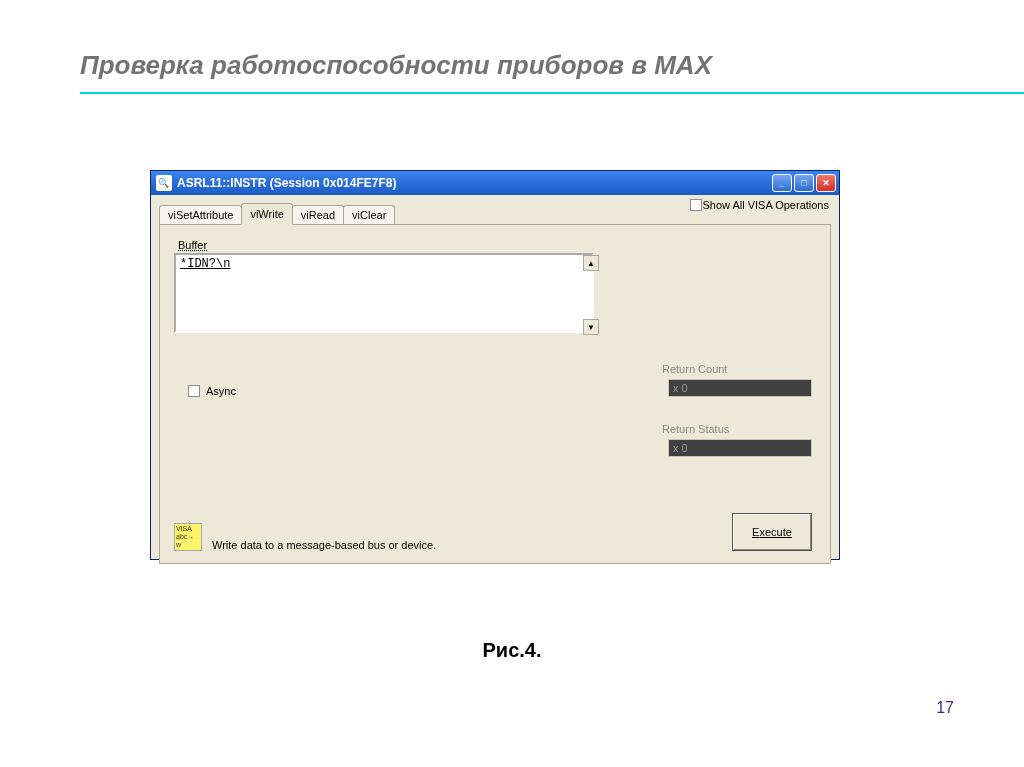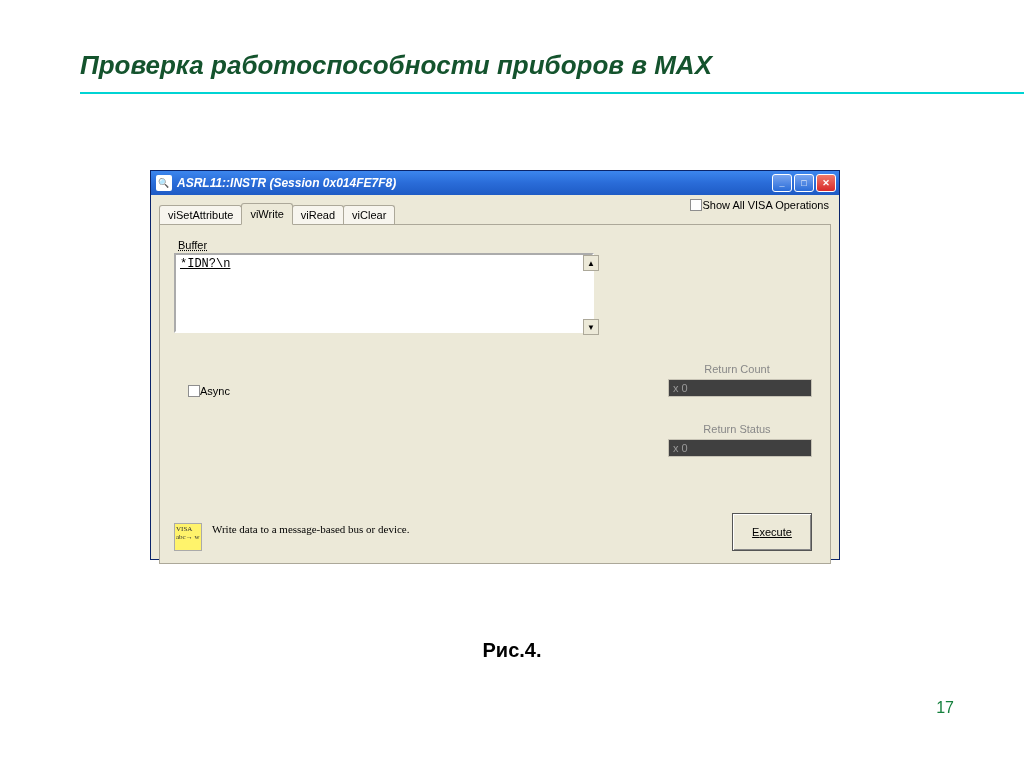--- a/index.html
+++ b/index.html
@@ -10,21 +10,21 @@
       font-family: Arial, sans-serif;
       position: relative;
     }
     .slide-title {
       position: absolute;
       top: 50px;
       left: 80px;
       font-size: 26px;
       font-weight: bold;
       font-style: italic;
-      color: #14532d;
+      color: #737373;
     }
     .underline {
       position: absolute;
       top: 92px;
       left: 80px;
       right: 0;
       height: 2px;
       background: #00d4d4;
     }
     .figure-caption {
@@ -34,21 +34,21 @@
       transform: translateX(-50%);
       font-size: 20px;
       font-weight: bold;
       color: #000;
     }
     .page-number {
       position: absolute;
       bottom: 50px;
       right: 70px;
       font-size: 16px;
-      color: #15803d;
+      color: #4c1d95;
     }
 
     
     .window {
       position: absolute;
       top: 170px;
       left: 150px;
       width: 690px;
       border: 1px solid #0a246a;
       background: #ece9d8;
@@ -66,21 +66,21 @@
       font-size: 12px;
     }
     .titlebar-icon {
       width: 16px; height: 16px;
       margin-right: 5px;
       background: #fff;
       border-radius: 2px;
       display: flex; align-items: center; justify-content: center;
       color: #1e5bc5; font-size: 9px;
     }
-    .title-text { flex: 1; font-style: italic; }
+    .title-text { flex: 1; }
     .win-btns { display: flex; gap: 2px; }
     .win-btn {
       width: 20px; height: 18px;
       border: 1px solid #fff;
       border-radius: 3px;
       display: flex; align-items: center; justify-content: center;
       font-size: 9px; font-weight: bold;
       color: #fff;
     }
     .win-btn.min { background: linear-gradient(to bottom,#7aa6f0,#2a6cd8); }
@@ -180,31 +180,31 @@
     .scroll-up { top: 8px; }
     .scroll-down { top: 72px; }
 
     
     .async-row {
       position: absolute;
       top: 160px;
       left: 28px;
       display: flex;
       align-items: center;
+      gap: 6px;
       font-size: 11px;
     }
 
     
     .ret-label {
       position: absolute;
       right: 18px;
       width: 150px;
       font-size: 11px;
       color: #888;
-      text-align: center;
     }
     .ret-label.count { top: 138px; }
     .ret-label.status { top: 198px; }
     .ret-value {
       position: absolute;
       right: 18px;
       width: 144px;
       height: 18px;
       border: 1px solid #c7c3b5;
       background: #404040;
@@ -214,24 +214,23 @@
     }
     .ret-value.count { top: 154px; }
     .ret-value.status { top: 214px; }
 
     
     .help-row {
       position: absolute;
       bottom: 12px;
       left: 14px;
       display: flex;
-      align-items: flex-start;
+      align-items: flex-end;
       gap: 10px;
       font-size: 11px;
-      font-family: Liberation Serif, serif;
     }
     .help-icon {
       width: 28px; height: 28px;
       background: #fff36b;
       border: 1px solid #aaa;
       font-size: 7px;
       line-height: 8px;
       padding: 1px;
       color: #333;
     }

